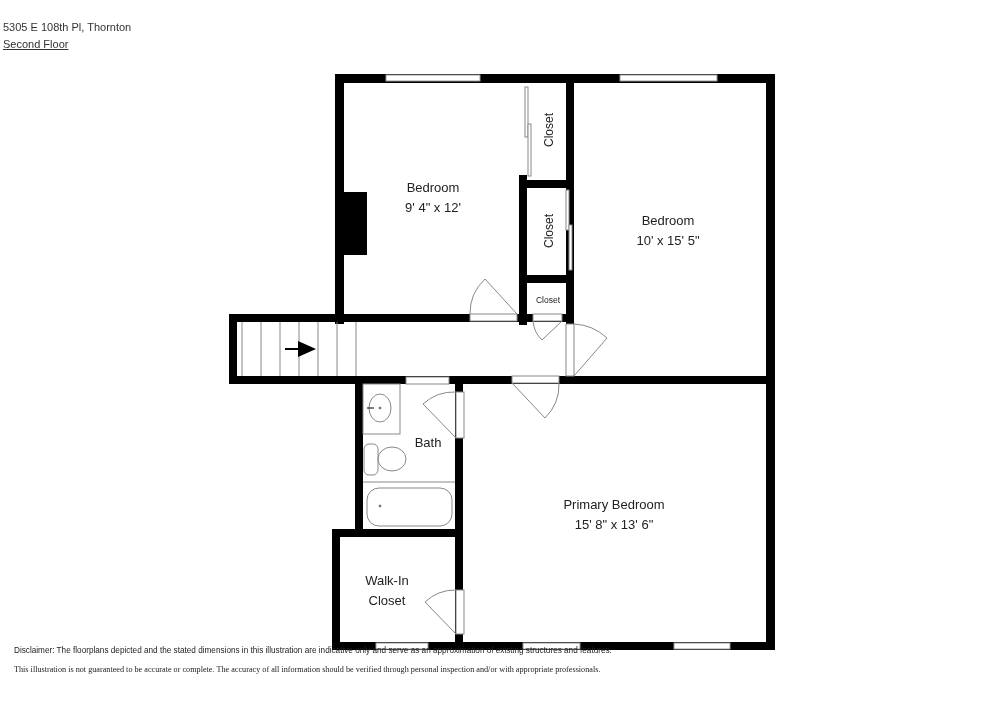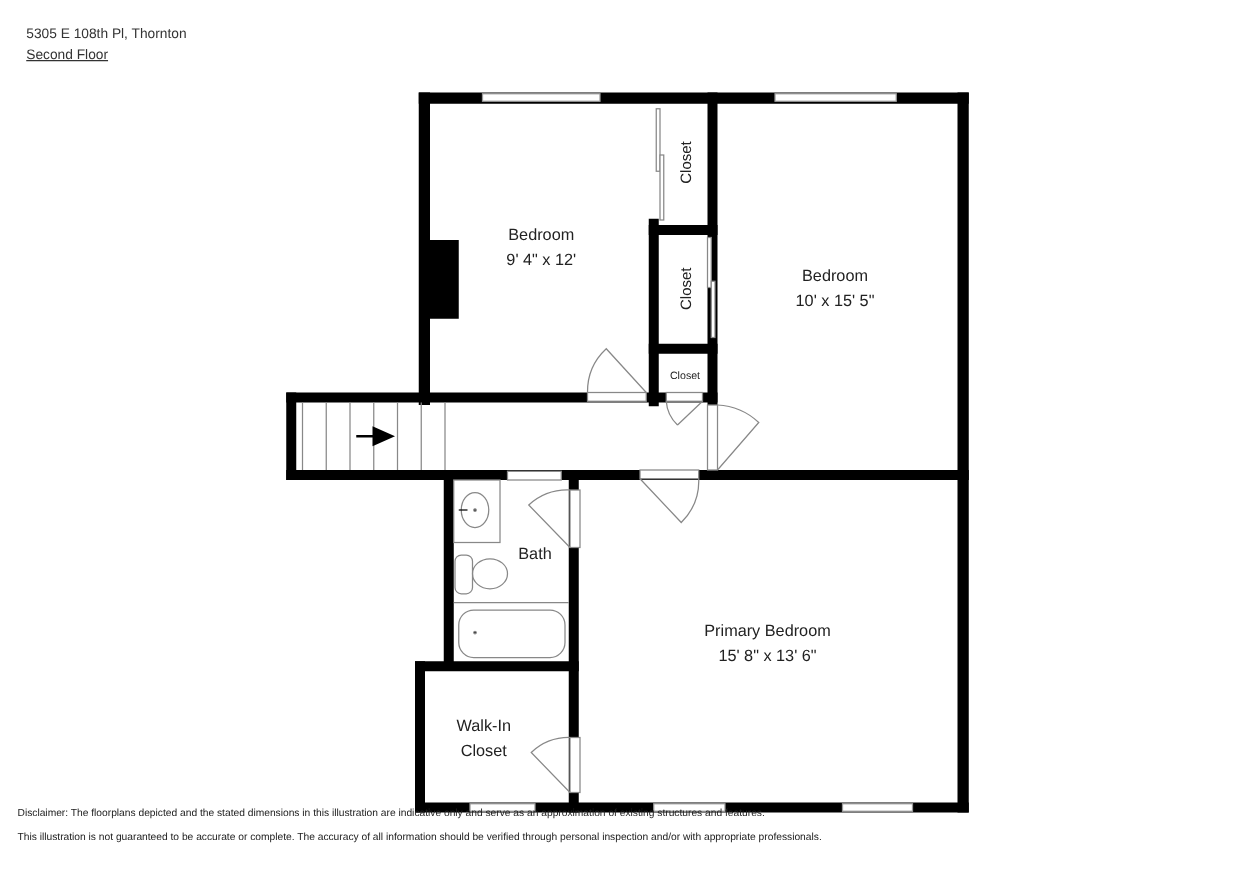--- a/index.html
+++ b/index.html
@@ -1,23 +1,23 @@
 <!DOCTYPE html>
 <html><head>
 <meta charset="utf-8">
 <style>
   html, body { margin:0; padding:0; background:#ffffff; }
   body { width:1000px; height:707px; position:relative; overflow:hidden;
          font-family:"Liberation Sans", sans-serif; color:#222; }
-  .hdr { position:absolute; left:21px; font-size:11px; color:#333; }
+  .hdr { position:absolute; left:3px; font-size:11px; color:#333; }
   .hdr.l1 { top:21px; }
   .hdr.l2 { top:38px;text-decoration:underline; }
   .disc { position:absolute; left:14px; font-size:8.2px; color:#222; white-space:nowrap; }
   .disc.d1 { top:646px; }
-  .disc.d2 { top:665px; }
+  .disc.d2 { top:665px;font-family:Liberation Serif, serif; }
   svg { position:absolute; left:0; top:0; }
   .lbl { font-family:"Liberation Sans", sans-serif; fill:#222; }
 </style>
 </head>
 <body>
 
 <div class="hdr l1">5305 E 108th Pl, Thornton</div>
 <div class="hdr l2">Second Floor</div>
 
 <svg width="1000" height="707" viewBox="0 0 1000 707">

